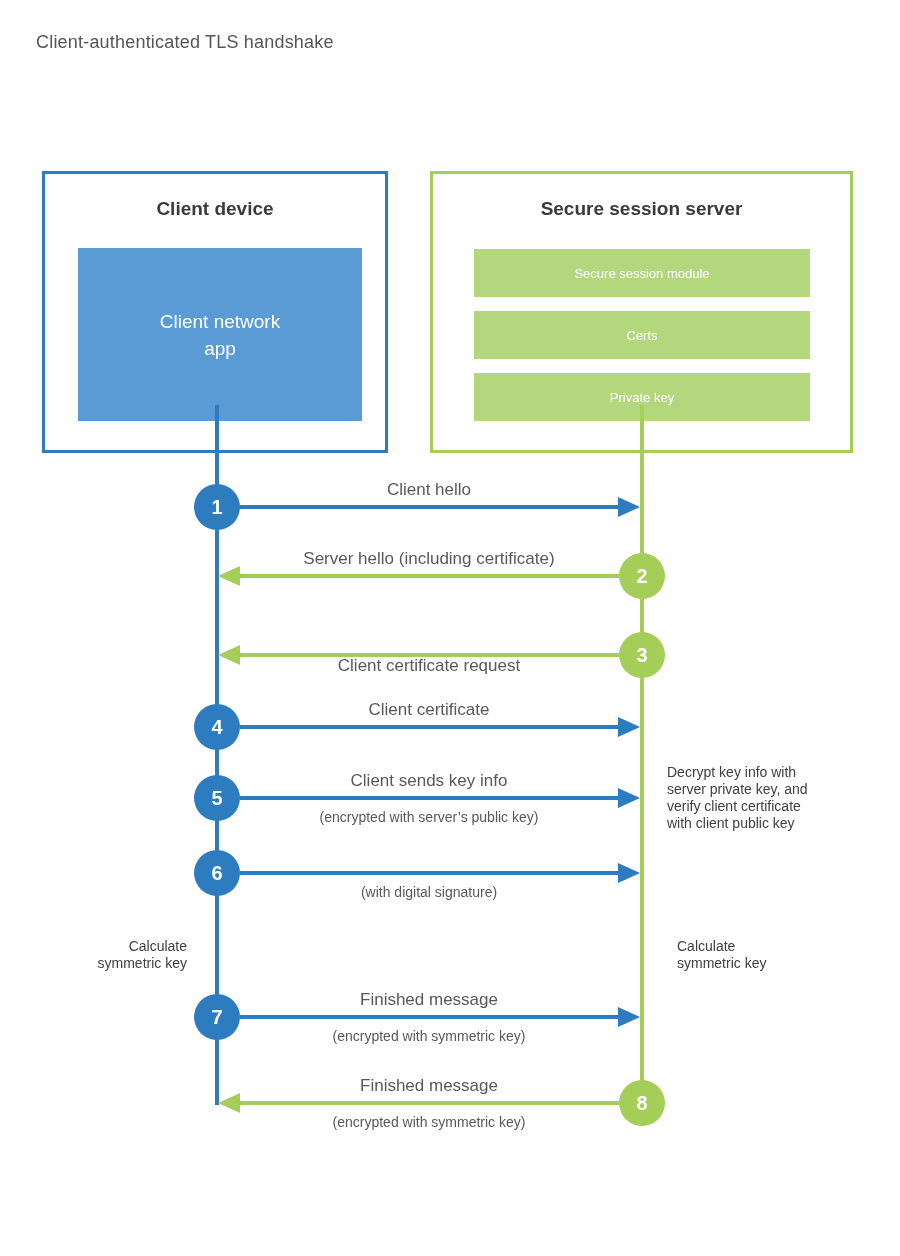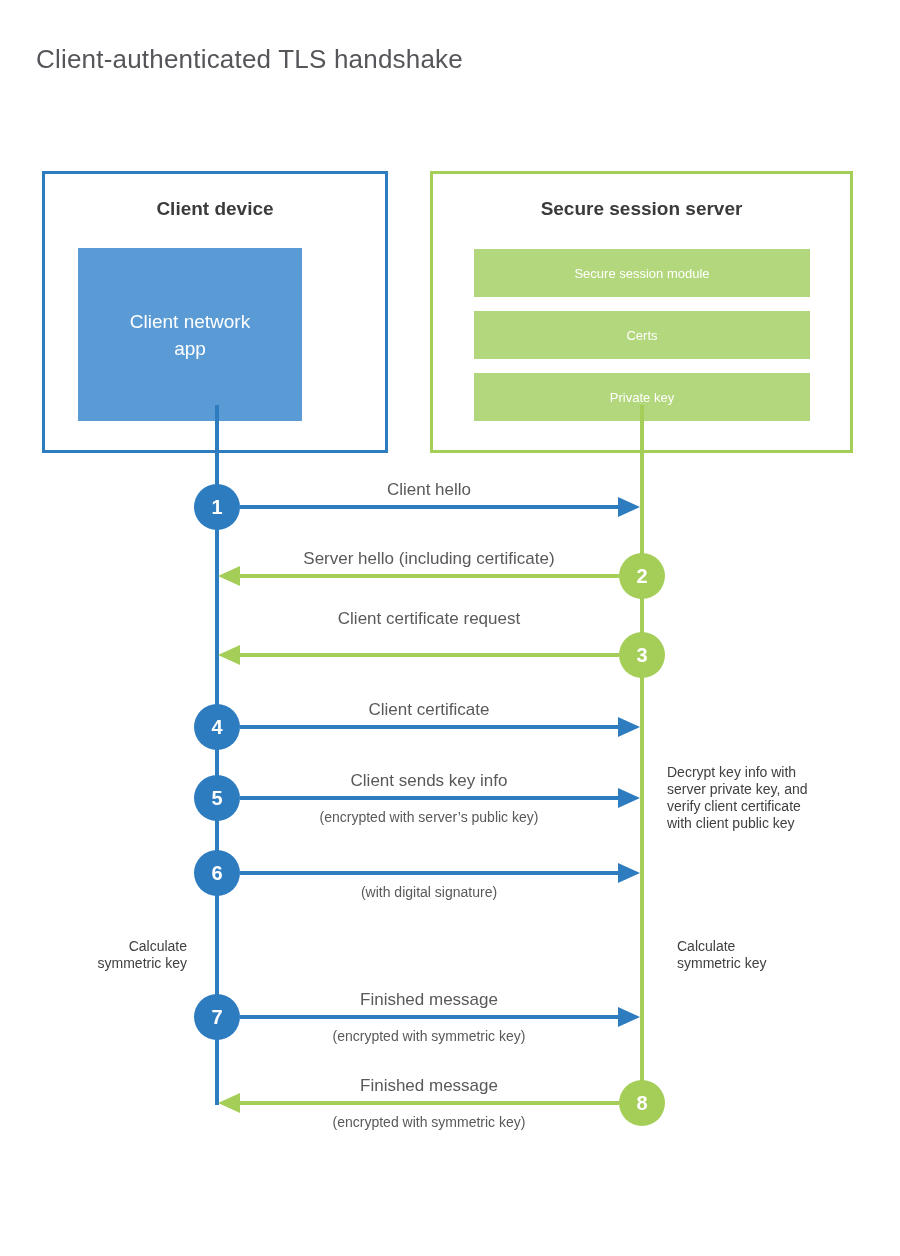--- a/index.html
+++ b/index.html
@@ -7,37 +7,37 @@
     position: relative;
     width: 900px;
     height: 1256px;
     background: #ffffff;
     font-family: "Liberation Sans", "DejaVu Sans", sans-serif;
     overflow: hidden;
   }
   .page-title {
     position: absolute;
     left: 36px;
-    top: 44px;
-    font-size: 26px;
+    top: 32px;
+    font-size: 18px;
     font-weight: 300;
     color: #55565a;
     margin: 0;
     letter-spacing: 0.2px;
   }
   
   .box { position: absolute; background: #fff; box-sizing: border-box; margin-top: 48px; }
   .client-box { left: 42px; top: 123px; width: 346px; height: 282px; border: 3px solid #2e7cc0; }
   .server-box { left: 430px; top: 123px; width: 423px; height: 282px; border: 3px solid #a5ce58; padding-left: 20px; }
   .box-title {
     position: absolute; top: 24px; left: 0; width: 100%;
     text-align: center; font-size: 19px; font-weight: bold; color: #3b3b3b;
   }
   .client-module {
-    position: absolute; left: 33px; top: 74px; width: 224px; height: 173px;
+    position: absolute; left: 33px; top: 74px; width: 284px; height: 173px;
     background: #5b9bd5; color: #ffffff; font-size: 19px; line-height: 27px;
     display: flex; align-items: center; justify-content: center;
     text-align: center; white-space: pre-line;
   }
   .server-bar {
     position: absolute; left: 41px; width: 336px; height: 48px;
     background: #b3d77d; color: #ffffff; font-size: 13px;
     display: flex; align-items: center; justify-content: center;
   }
   
@@ -107,21 +107,21 @@
     </div>
   <div class="hline green-bg" style="left:240px; top:574px; width:379px"></div>
   <div class="head left green-h" style="left:218px; top:566px"></div>
   <div class="msg-label" style="top:549px">Server hello (including certificate)</div>
 
   <div class="circle green" style="left:619px; top:632px">
       <span>3</span>
     </div>
   <div class="hline green-bg" style="left:240px; top:653px; width:379px"></div>
   <div class="head left green-h" style="left:218px; top:645px"></div>
-  <div class="msg-label" style="top:609px">Client certificate request</div>
+  <div class="msg-label" style="top:656px">Client certificate request</div>
 
   <div class="circle blue" style="left:194px; top:704px">
       <span>4</span>
     </div>
   <div class="hline blue-bg" style="left:240px; top:725px; width:378px"></div>
   <div class="head right blue-h" style="left:618px; top:717px"></div>
   <div class="msg-label" style="top:700px">Client certificate</div>
 
   <div class="circle blue" style="left:194px; top:775px">
       <span>5</span>

